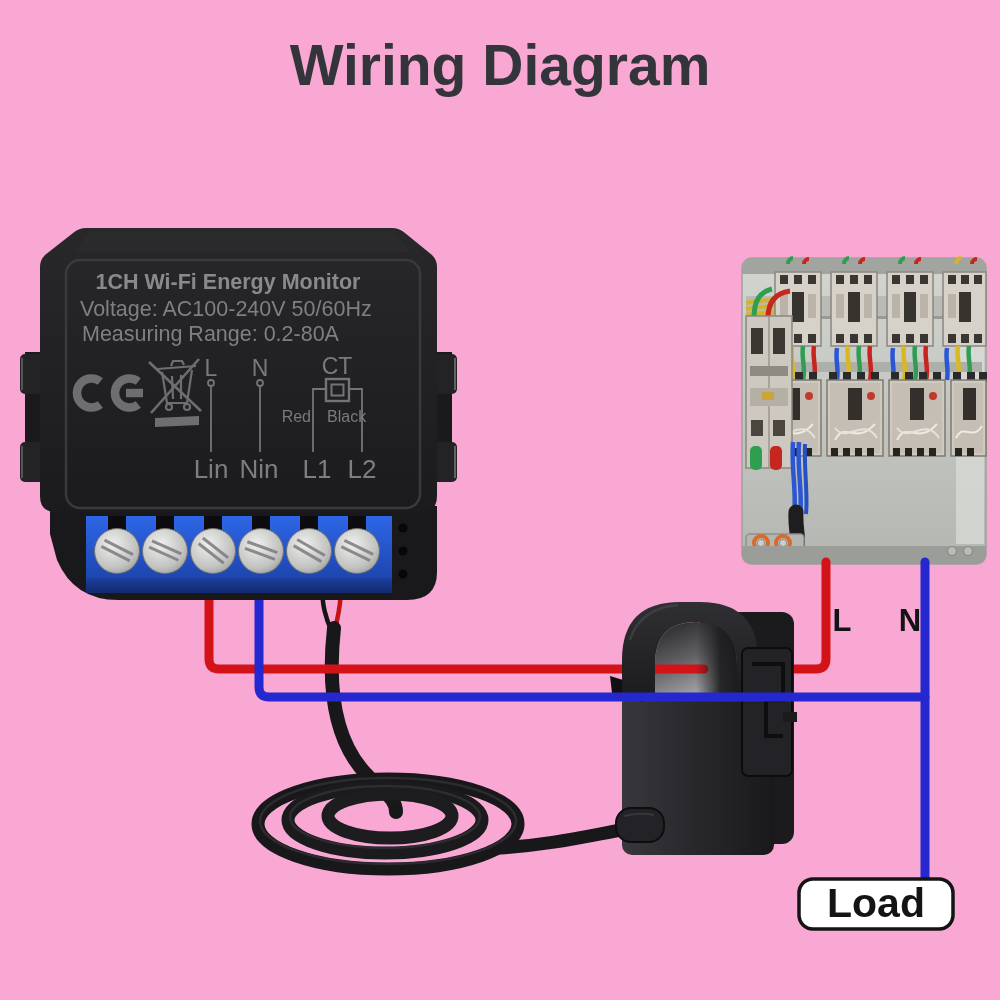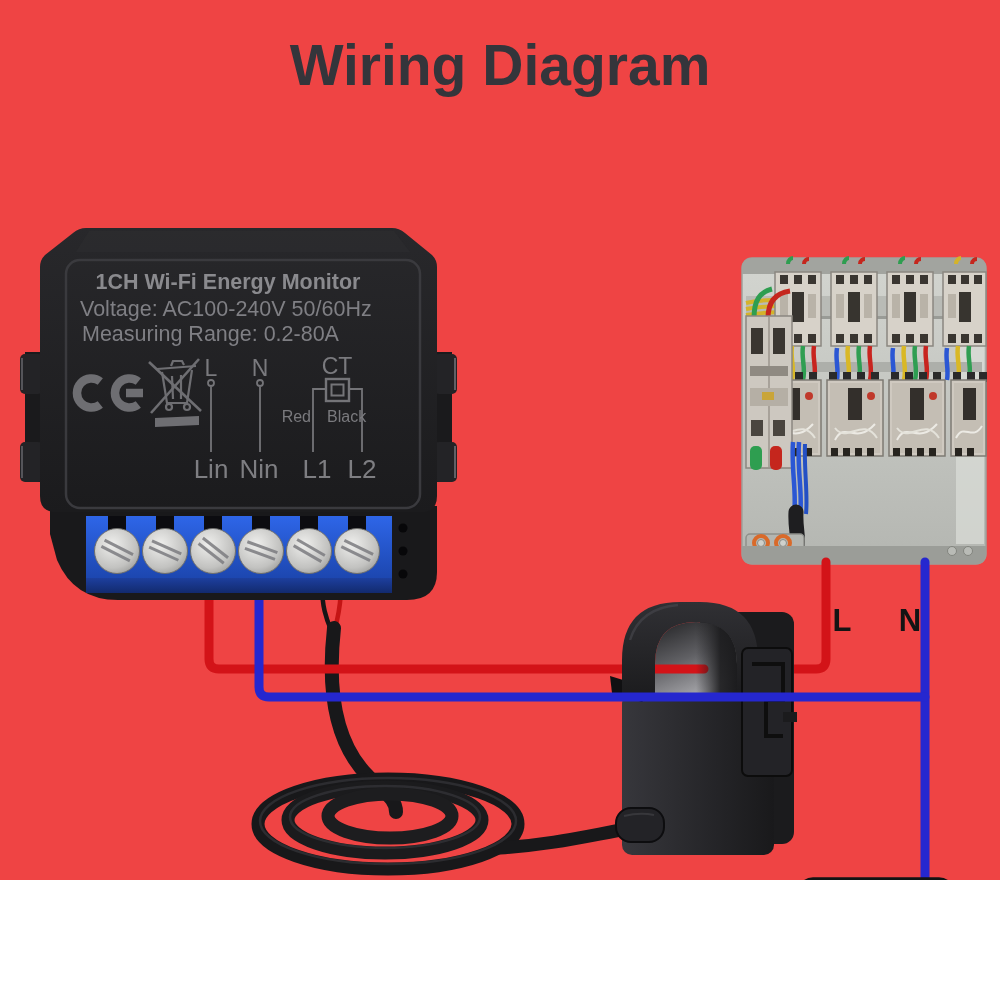--- a/index.html
+++ b/index.html
@@ -1,16 +1,16 @@
 <!DOCTYPE html>
 <html><head>
 <meta charset="utf-8">
 <style>
   html,body{margin:0;padding:0;background:#ffffff;}
-  .stage{position:relative;width:1000px;height:880px;background:#ef4444;overflow:hidden;
+  .stage{position:relative;width:1000px;height:1000px;background:#f9a8d4;overflow:hidden;
          font-family:"Liberation Sans",sans-serif;}
   .page-title{position:absolute;top:36px;left:0;width:1000px;margin:0;text-align:center;
     font-size:57px;line-height:58px;font-weight:800;color:#34353b;letter-spacing:0px;}
   svg text{font-family:"Liberation Sans",sans-serif;}
 </style>
 </head>
 <body>
 
 <div class="stage">
 

